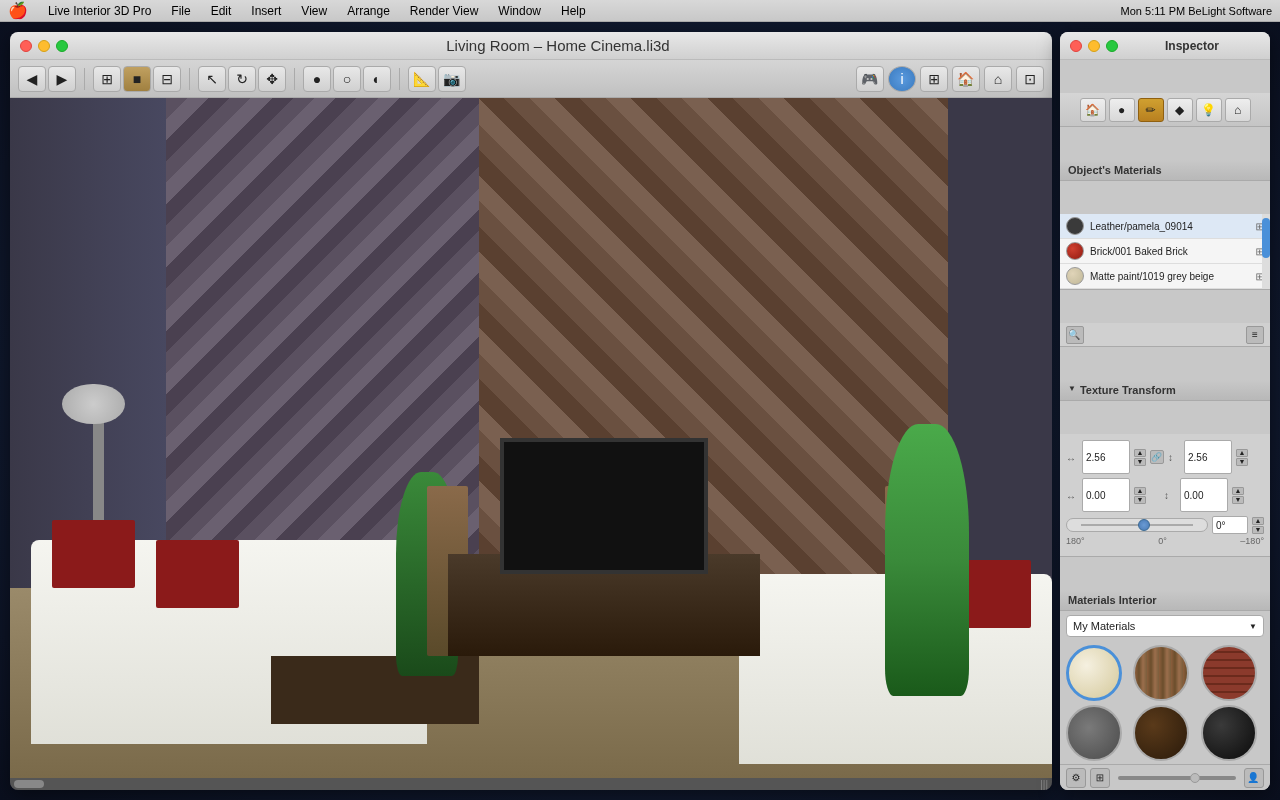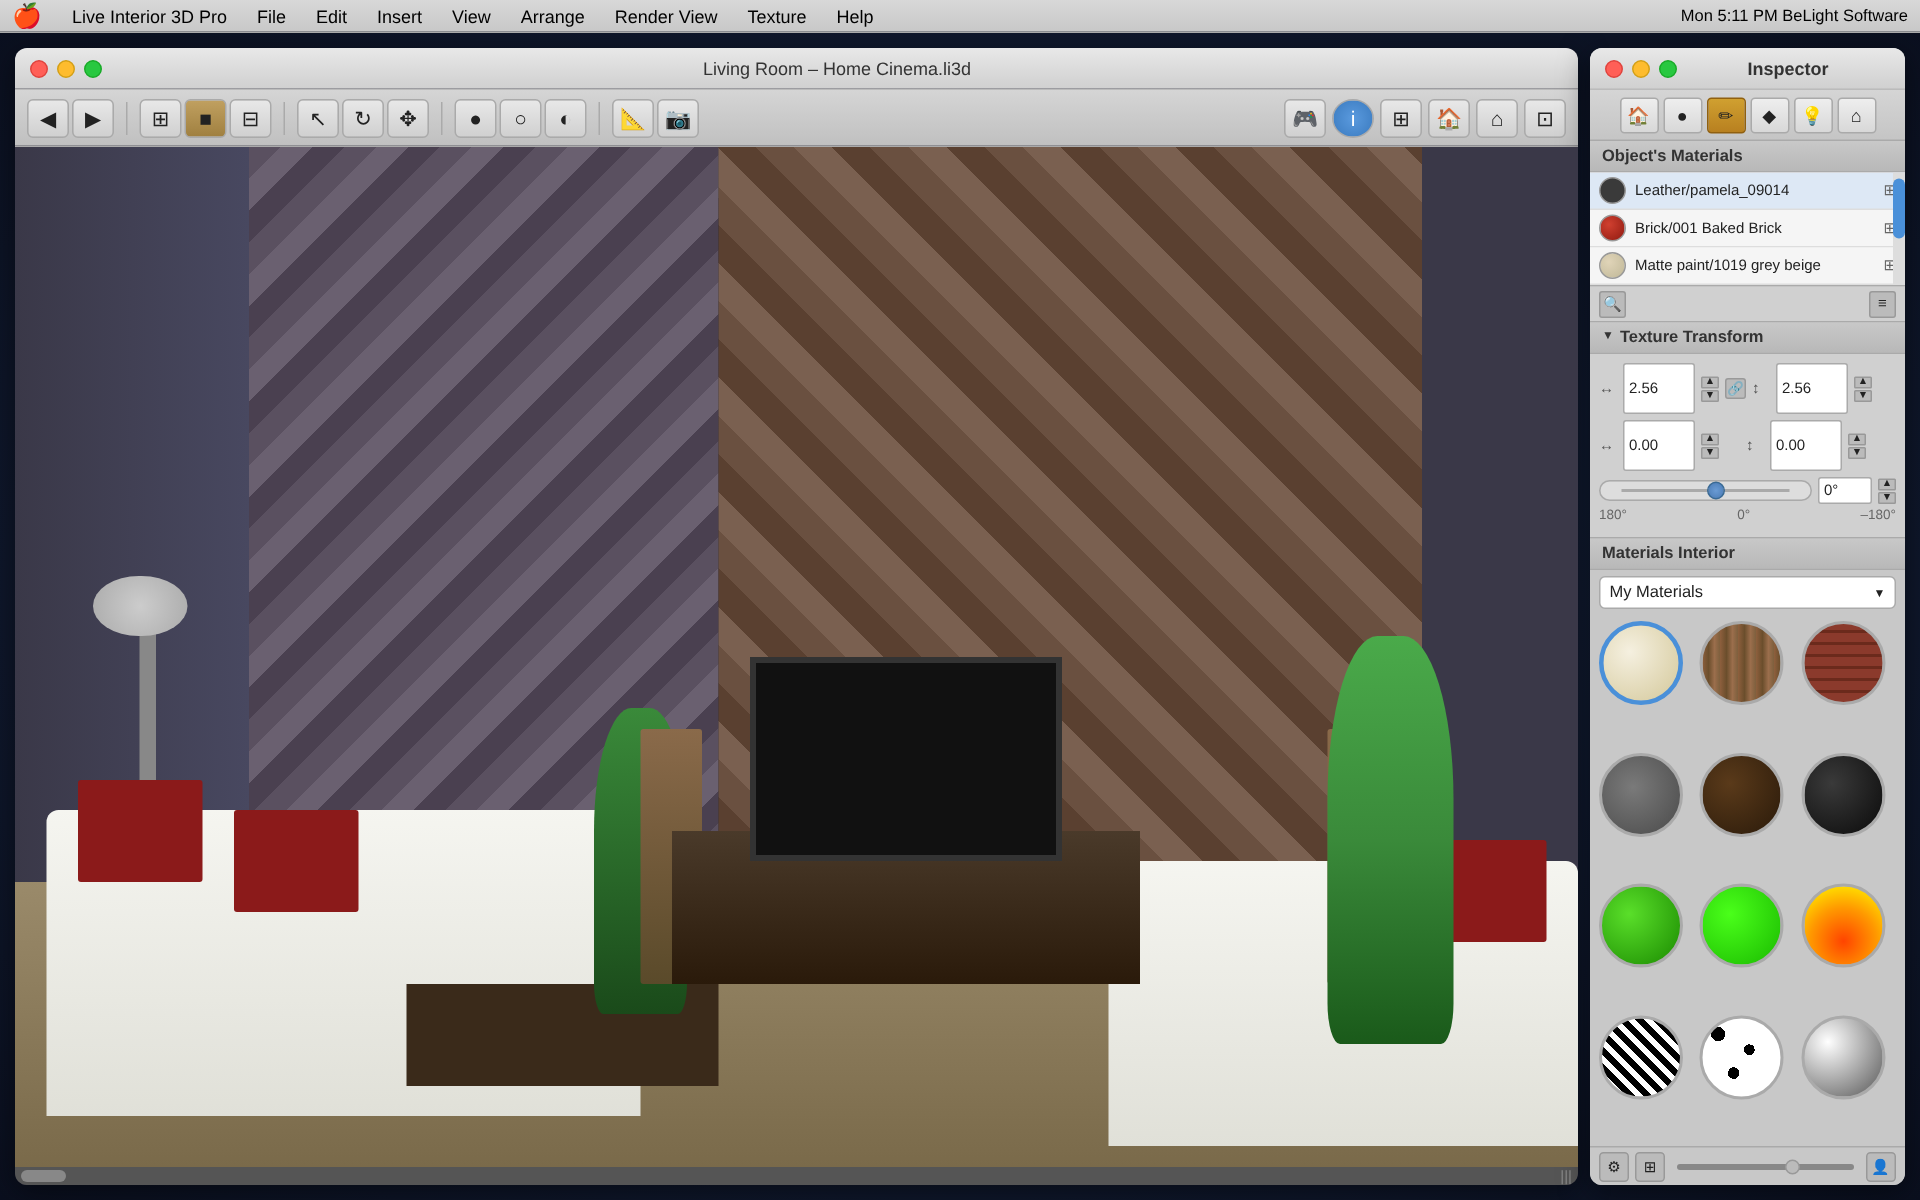--- a/index.html
+++ b/index.html
@@ -70,21 +70,21 @@
       width: 12px; height: 12px;
       border-radius: 50%;
       cursor: pointer;
     }
     .tl-red { background: #ff5f57; border: 1px solid #e0443e; }
     .tl-yellow { background: #febc2e; border: 1px solid #d4a017; }
     .tl-green { background: #28c840; border: 1px solid #1aab29; }
     .window-title {
       flex: 1;
       text-align: center;
-      font-size: 12px;
+      font-size: 15px;
       font-weight: 500;
       color: #333;
     }
 
     
     .toolbar {
       height: 38px;
       background: linear-gradient(to bottom, #d5d5d5, #c0c0c0);
       display: flex;
       align-items: center;
@@ -126,20 +126,21 @@
 
     
     .inspector-panel {
       width: 210px;
       background: #c8c8c8;
       border-radius: 8px;
       overflow: hidden;
       box-shadow: 0 4px 20px rgba(0,0,0,0.5);
       display: flex;
       flex-direction: column;
+      gap: 33px;
     }
 
     .inspector-titlebar {
       height: 28px;
       background: linear-gradient(to bottom, #e8e8e8, #d0d0d0);
       display: flex;
       align-items: center;
       padding: 0 10px;
       gap: 6px;
       border-bottom: 1px solid #bbb;
@@ -538,21 +539,21 @@
 
 <div class="menubar">
   <span class="menubar-apple">🍎</span>
   <span class="menubar-item">Live Interior 3D Pro</span>
   <span class="menubar-item">File</span>
   <span class="menubar-item">Edit</span>
   <span class="menubar-item">Insert</span>
   <span class="menubar-item">View</span>
   <span class="menubar-item">Arrange</span>
   <span class="menubar-item">Render View</span>
-  <span class="menubar-item">Texture</span>
+  <span class="menubar-item">Window</span>
   <span class="menubar-item">Help</span>
   <div class="menubar-right">
     <span>Mon 5:11 PM    BeLight Software</span>
   </div>
 </div>
 
 <div class="workspace">
 
   <div class="main-window">
 

